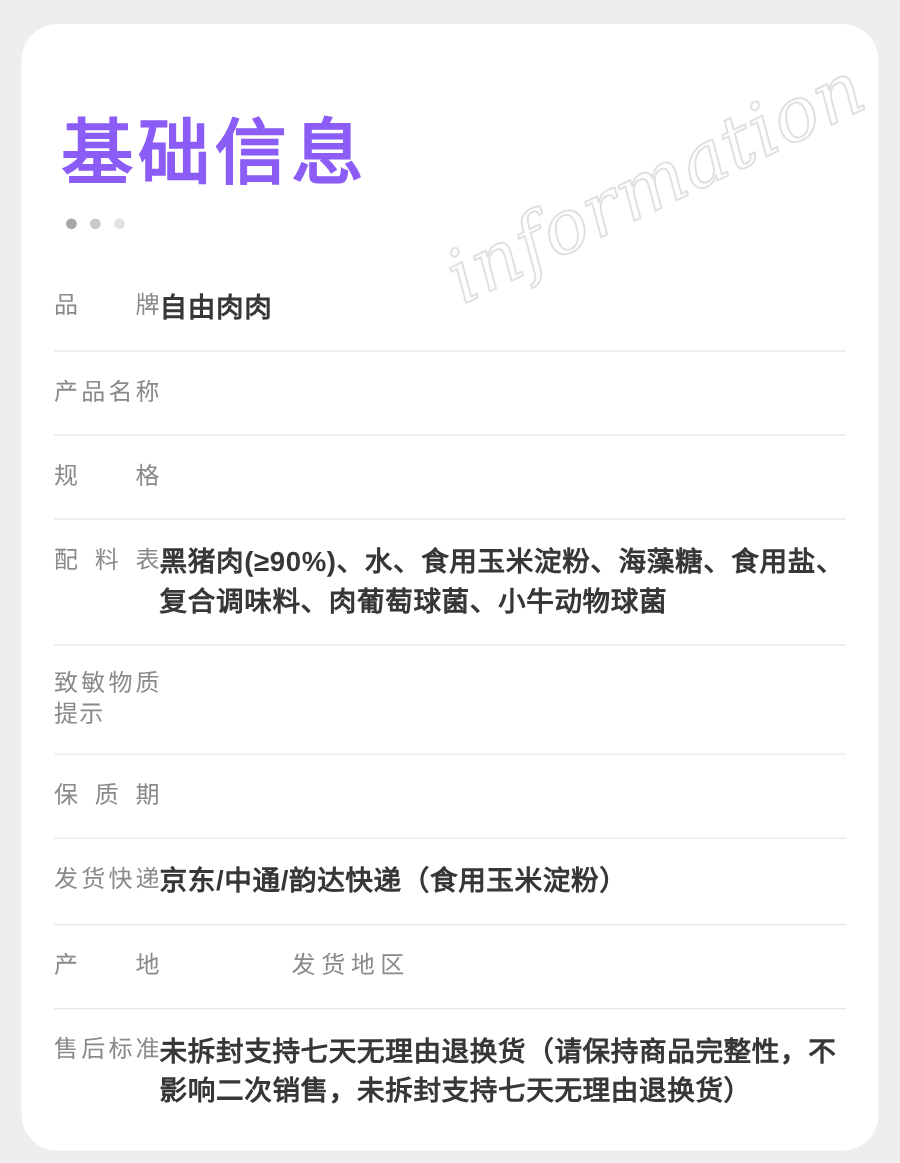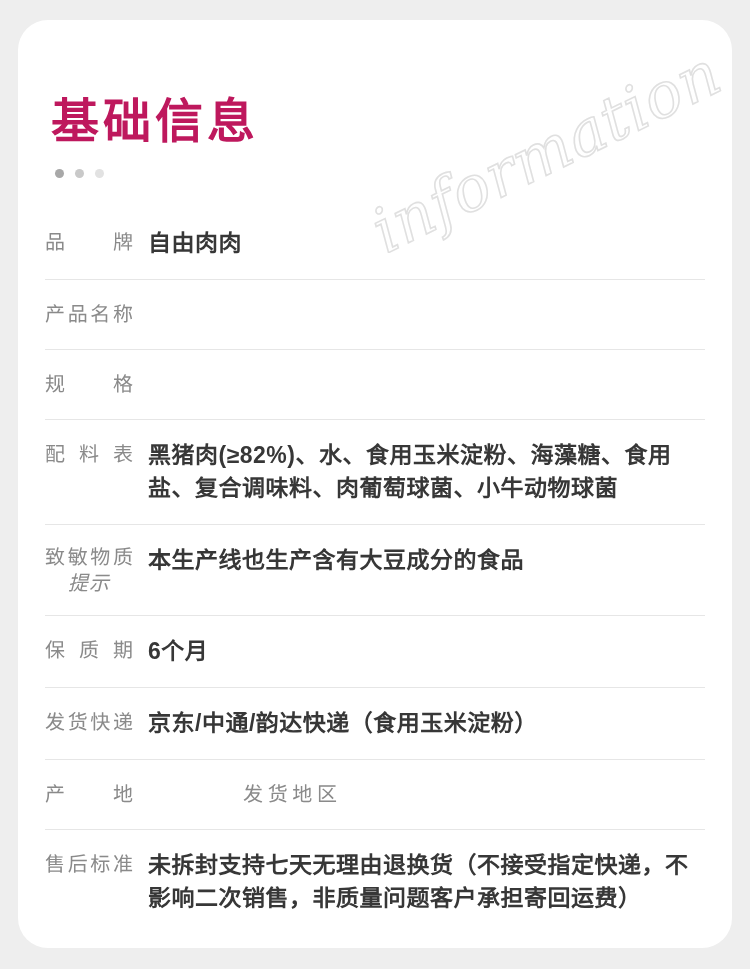--- a/index.html
+++ b/index.html
@@ -19,23 +19,23 @@
     overflow: hidden;
   }
   .watermark {
     position: absolute;
     top: 18px;
     right: 10px;
     pointer-events: none;
   }
   .header { padding: 76px 0 0 6px; }
   .title {
-    font-size: 48px;
+    font-size: 60px;
     font-weight: 700;
-    color: #be185d;
+    color: #8b5cf6;
     letter-spacing: 4px;
     line-height: 1.08;
     position: relative;
     z-index: 1;
   }
   .dots { display: flex; gap: 11px; margin: 21px 0 0 4px; }
   .dot { width: 9px; height: 9px; border-radius: 50%; }
   .dot:nth-child(1) { background: #a8a8a8; }
   .dot:nth-child(2) { background: #c9c9c9; }
   .dot:nth-child(3) { background: #e2e2e2; }
@@ -54,24 +54,23 @@
     color: #8a8a8a;
     font-size: 20px;
     line-height: 31px;
   }
   .label.multiline {
     flex-direction: column;
     justify-content: flex-start;
     line-height: 26px;
   }
   .label .l1 { display: flex; justify-content: space-between; }
-  .label .l2 { text-align: center; letter-spacing: 1px; font-style: italic; }
+  .label .l2 { letter-spacing: 1px; }
   .value {
     flex: 1 1 auto;
-    margin-left: 15px;
     color: #373737;
     font-size: 23px;
     font-weight: 700;
     line-height: 33px;
     letter-spacing: 0.5px;
   }
   .value.fixed { flex: 0 0 auto; }
   .label.second { margin-left: 110px; flex-basis: 94px; }
 </style>
 </head>
@@ -117,43 +116,41 @@
           <span>格</span>
         </div>
     </div>
 
     <div class="row">
       <div class="label">
           <span>配</span>
           <span>料</span>
           <span>表</span>
         </div>
-      <div class="value">黑猪肉(≥82%)、水、食用玉米淀粉、海藻糖、食用盐、复合调味料、肉葡萄球菌、小牛动物球菌</div>
+      <div class="value">黑猪肉(≥90%)、水、食用玉米淀粉、海藻糖、食用盐、复合调味料、肉葡萄球菌、小牛动物球菌</div>
     </div>
 
     <div class="row">
       <div class="label multiline">
         <span class="l1">
             <span>致</span>
             <span>敏</span>
             <span>物</span>
             <span>质</span>
           </span>
         <span class="l2">提示</span>
       </div>
-      <div class="value">本生产线也生产含有大豆成分的食品</div>
     </div>
 
     <div class="row">
       <div class="label">
           <span>保</span>
           <span>质</span>
           <span>期</span>
         </div>
-      <div class="value">6个月</div>
     </div>
 
     <div class="row">
       <div class="label">
           <span>发</span>
           <span>货</span>
           <span>快</span>
           <span>递</span>
         </div>
       <div class="value">京东/中通/韵达快递（食用玉米淀粉）</div>
@@ -172,17 +169,17 @@
         </div>
     </div>
 
     <div class="row">
       <div class="label">
           <span>售</span>
           <span>后</span>
           <span>标</span>
           <span>准</span>
         </div>
-      <div class="value">未拆封支持七天无理由退换货（不接受指定快递，不影响二次销售，非质量问题客户承担寄回运费）</div>
+      <div class="value">未拆封支持七天无理由退换货（请保持商品完整性，不影响二次销售，未拆封支持七天无理由退换货）</div>
     </div>
 
   </div>
 </div>
 
 </body></html>

